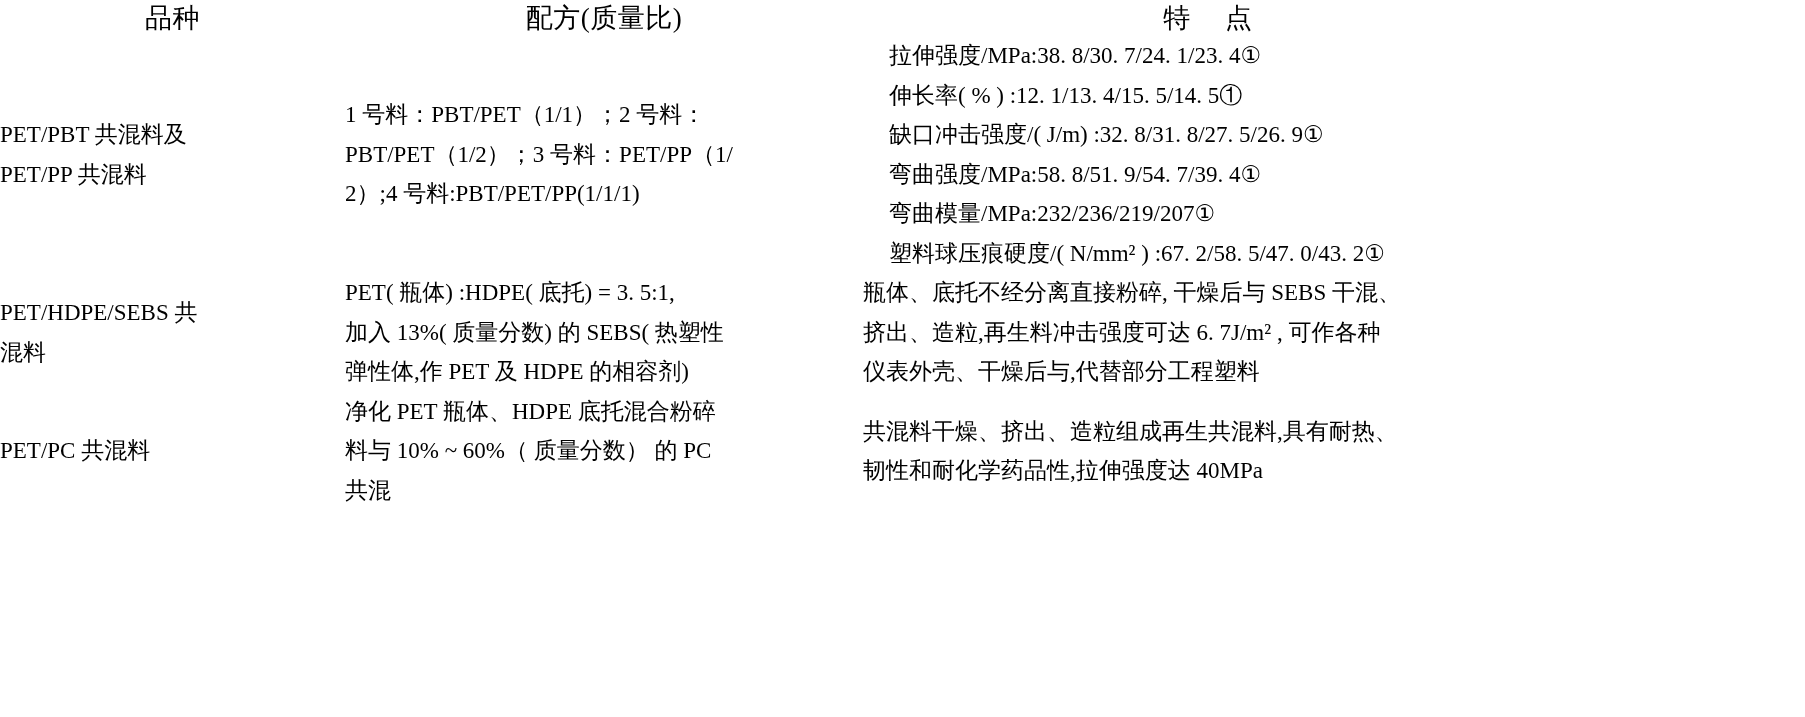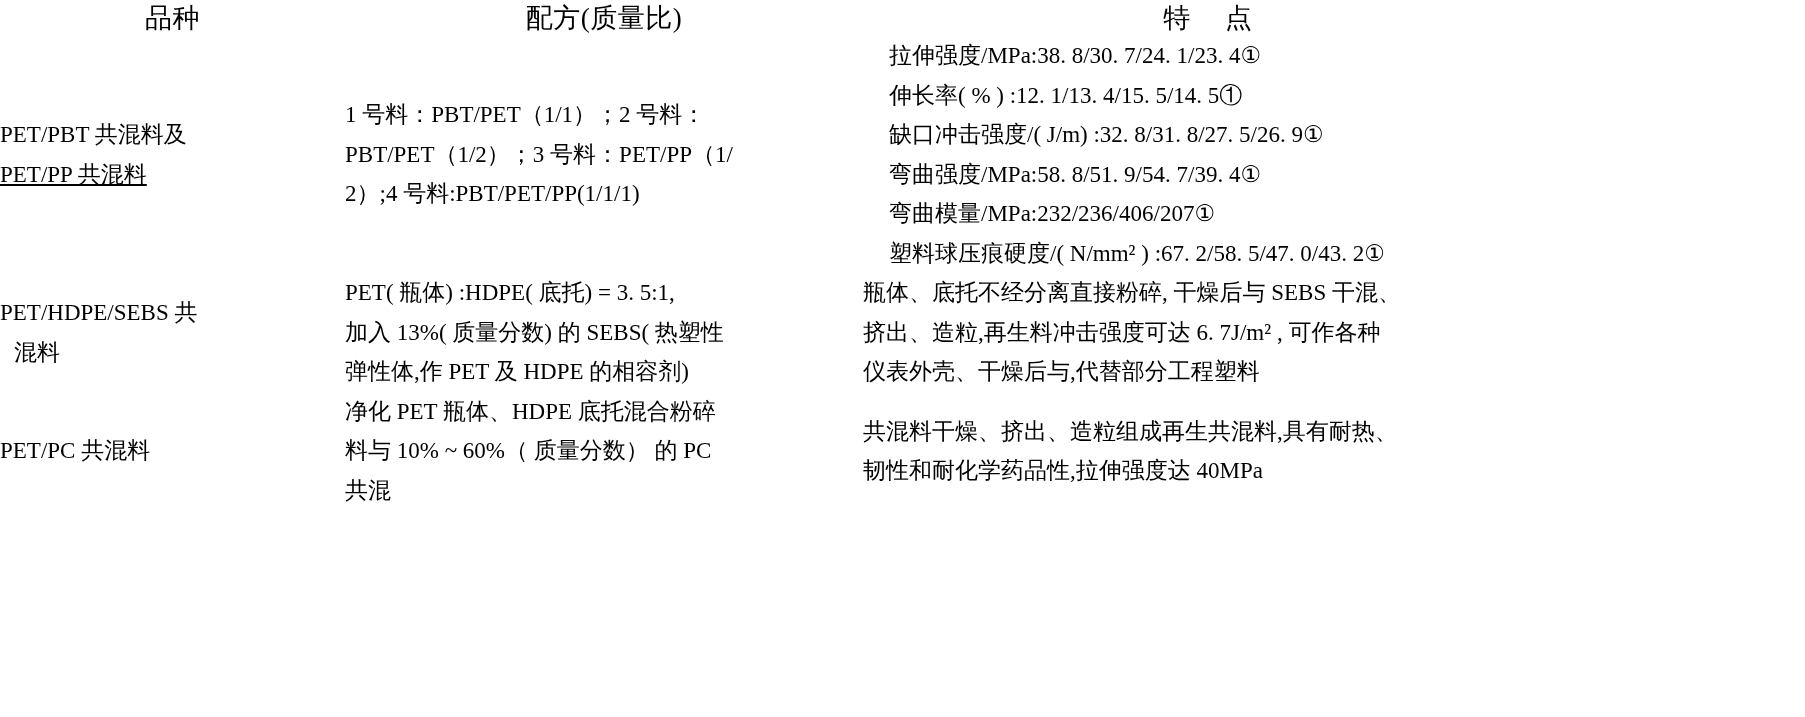--- a/index.html
+++ b/index.html
@@ -91,25 +91,25 @@
   .lines > div {
     white-space: nowrap;
   }
   .lines-wrap > div {
     white-space: normal;
   }
   .row1-name {
     text-align: center;
   }
   .row1-name .l1 { display:block; }
-  .row1-name .l2 { display:block; text-align:center;text-decoration:underline; }
+  .row1-name .l2 { display:block; text-align:center; }
 
   .pad-l { padding-left: 26px; }
   .nm-center { text-align: left; }
-  .nm-left { text-align: left; margin-left: 14px; }
+  .nm-left { text-align: left; }
 </style>
 </head>
 <body>
 
 <div class="page">
   <div class="table-wrap">
     <table class="data-table">
       <colgroup>
         <col class="c1">
           <col class="c2">
@@ -135,21 +135,21 @@
               <div>PBT/PET（1/2）；3 号料：PET/PP（1/</div>
               <div>2）;4 号料:PBT/PET/PP(1/1/1)</div>
             </div>
           </td>
           <td class="cell cell-feature rule-mid vsep">
             <div class="lines pad-l">
               <div>拉伸强度/MPa:38. 8/30. 7/24. 1/23. 4①</div>
               <div>伸长率( % ) :12. 1/13. 4/15. 5/14. 5①</div>
               <div>缺口冲击强度/( J/m) :32. 8/31. 8/27. 5/26. 9①</div>
               <div>弯曲强度/MPa:58. 8/51. 9/54. 7/39. 4①</div>
-              <div>弯曲模量/MPa:232/236/406/207①</div>
+              <div>弯曲模量/MPa:232/236/219/207①</div>
               <div>塑料球压痕硬度/( N/mm² ) :67. 2/58. 5/47. 0/43. 2①</div>
             </div>
           </td>
         </tr>
 
         <tr>
           <td class="cell cell-name rule-mid">
             <div class="nm-center">PET/HDPE/SEBS 共</div>
             <div class="nm-left">混料</div>
           </td>

